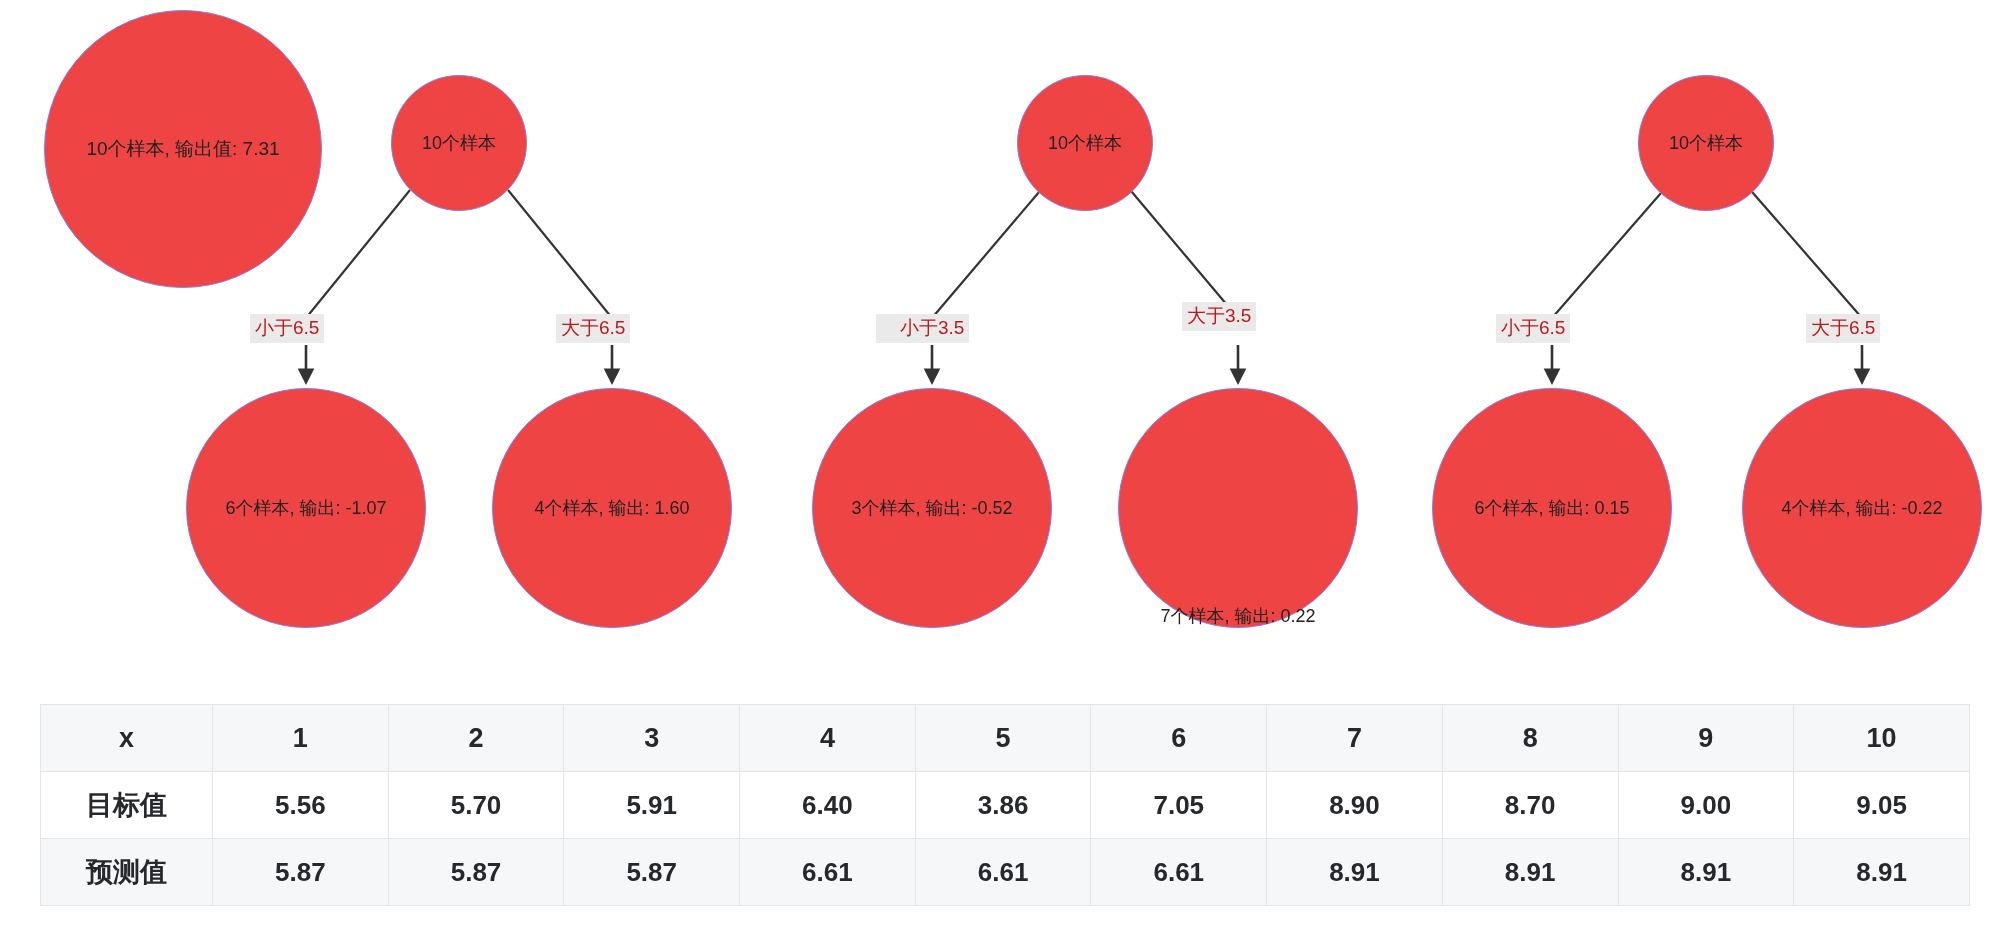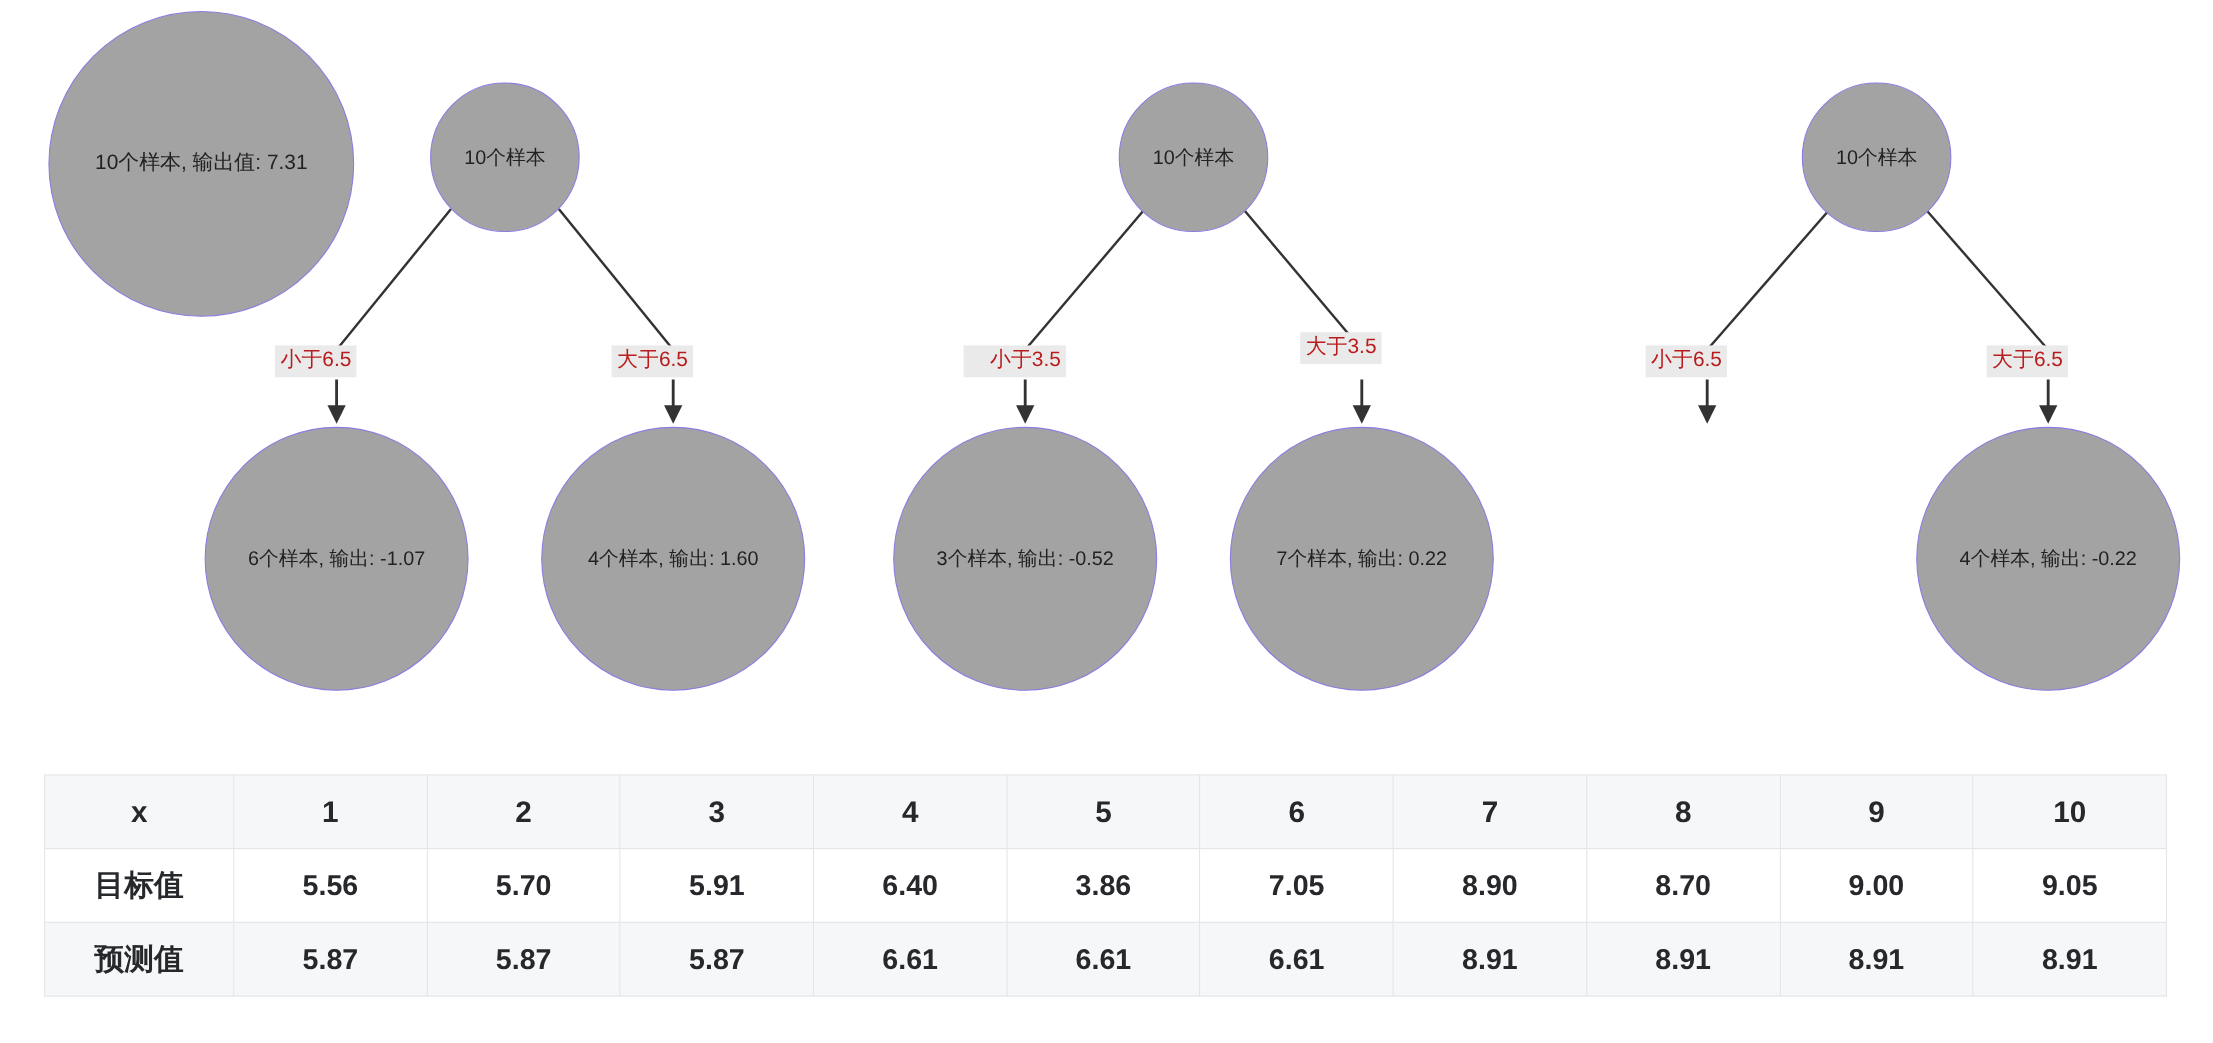--- a/index.html
+++ b/index.html
@@ -29,21 +29,21 @@
     left: 0;
     top: 0;
     width: 2012px;
     height: 700px;
     pointer-events: none;
   }
 
   .node {
     position: absolute;
     border-radius: 50%;
-    background: #a3a3a3;
+    background: #ef4444;
     border: 1.6px solid #8a7de0;
     box-sizing: border-box;
     display: flex;
     align-items: center;
     justify-content: center;
     text-align: center;
     line-height: 1.25;
     color: #222222;
   }
   .node .node-label {
@@ -157,32 +157,35 @@
   </div>
   <div class="edge-label" style="left:876px; top:314px;padding-left:24px;">
     <span>小于3.5</span>
   </div>
   <div class="edge-label" style="left:1182px; top:302px;">
     <span>大于3.5</span>
   </div>
   <div class="node size-l" style="left:812px; top:388px; width:240px; height:240px;">
     <span class="node-label">3个样本, 输出: -0.52</span>
   </div>
-  <div class="node size-l" style="left:1118px; top:388px; width:240px; height:240px;">
+  <div class="node size-l" style="left:1118px; top:388px; width:240px; height:240px;align-items:flex-end;">
     <span class="node-label">7个样本, 输出: 0.22</span>
   </div>
 
   <div class="node size-m" style="left:1638px; top:75px; width:136px; height:136px;">
     <span class="node-label">10个样本</span>
   </div>
   <div class="edge-label" style="left:1496px; top:314px;">
     <span>小于6.5</span>
   </div>
   <div class="edge-label" style="left:1806px; top:314px;">
     <span>大于6.5</span>
+  </div>
+  <div class="node size-l" style="left:1432px; top:388px; width:240px; height:240px;">
+    <span class="node-label">6个样本, 输出: 0.15</span>
   </div>
   <div class="node size-l" style="left:1742px; top:388px; width:240px; height:240px;">
     <span class="node-label">4个样本, 输出: -0.22</span>
   </div>
 
 </div>
 
 <div id="data-table-wrap">
   <table class="data-table">
     <colgroup>

